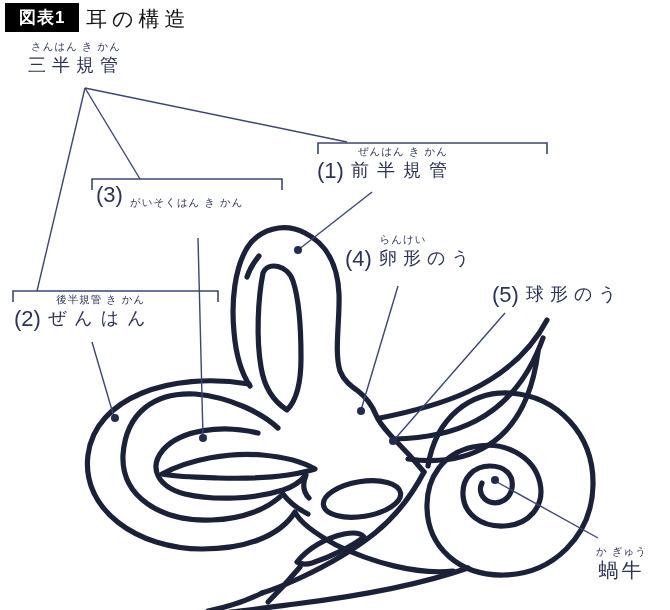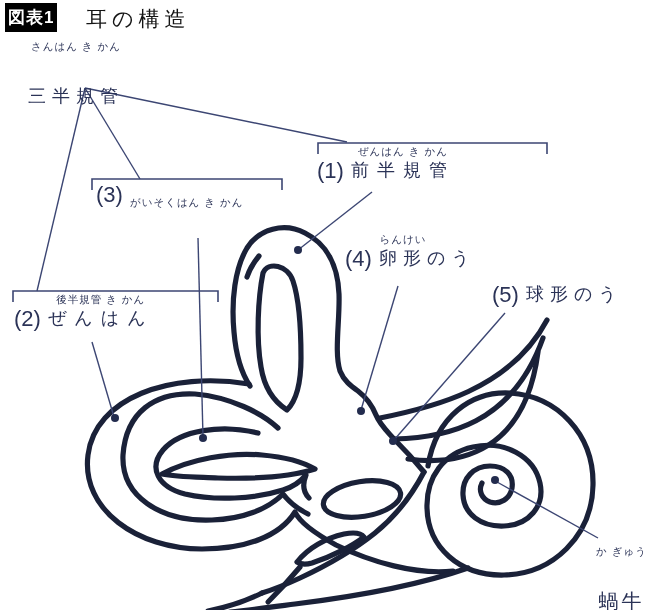--- a/index.html
+++ b/index.html
@@ -6,38 +6,38 @@
   body {
     width:670px; height:610px; position:relative; overflow:hidden;
     background:#ffffff;
     font-family:"Liberation Sans", sans-serif;
   }
   .abs { position:absolute; }
   .badge {
     left:5px; top:3px;
     background:var(--badge_bg,#000); color:var(--badge_text,#fff);
     font-size:17px; font-weight:bold; letter-spacing:1px;
-    padding:3px 3px;
+    padding:3px 14px;
   }
   .title {
     left:86px; top:5px;
     font-size:21px; font-weight:normal; letter-spacing:5px;
     color:var(--title,#141414);
   }
   .lbl {
     display:flex; align-items:flex-end; white-space:nowrap;
     color:var(--label,#2b3357);
   }
   .lbl .num { font-size:22px; line-height:27px; margin-right:7px; font-weight:500; }
   .rstack { display:inline-flex; flex-direction:column; align-items:center; }
   .furi { font-size:10.5px; letter-spacing:1px; line-height:12px; font-weight:500; }
   .main { font-size:18px; letter-spacing:8px; line-height:27px; font-weight:500; }
   .ls6 .main { letter-spacing:6px; }
   .lbl-col { display:flex; flex-direction:column; align-items:center; white-space:nowrap;
-             color:var(--label,#2b3357);gap:31px; }
+             color:var(--label,#2b3357); }
   .lbl-col .main { letter-spacing:6px; }
   .cochlea-lbl .main { font-size:20px; letter-spacing:3px; }
   svg { position:absolute; left:0; top:0; }
   .ink  { fill:none; stroke:var(--ink,#1a2138); stroke-width:5.2;
           stroke-linecap:round; stroke-linejoin:round; }
   .thin { fill:none; stroke:var(--leader,#3c4673); stroke-width:1.4; }
   .brkt { fill:none; stroke:var(--leader,#3c4673); stroke-width:1.6; }
   .dot  { fill:var(--dot,#232c4e); stroke:none; }
 </style>
 </head>

